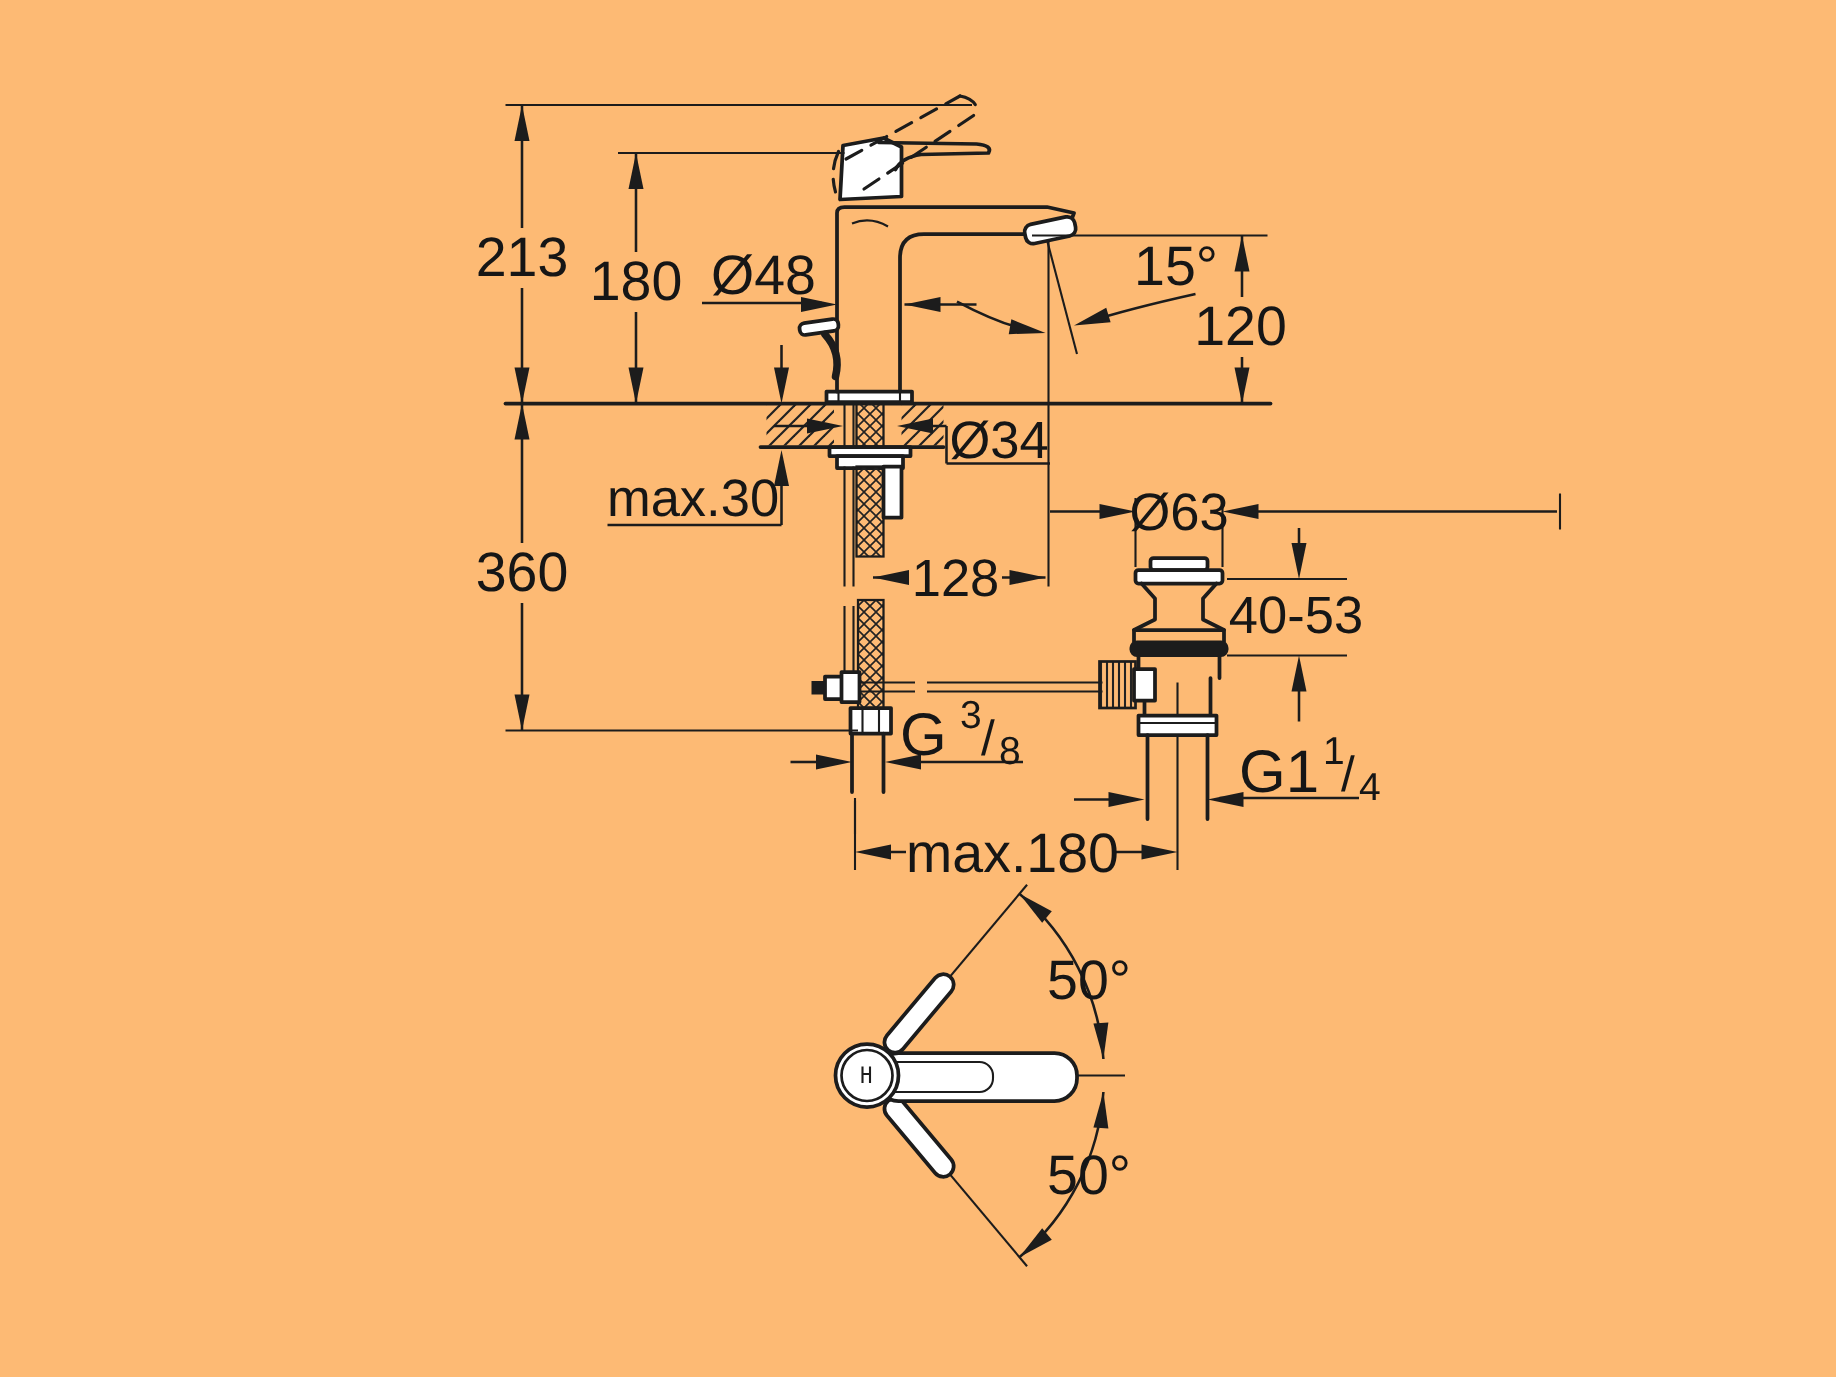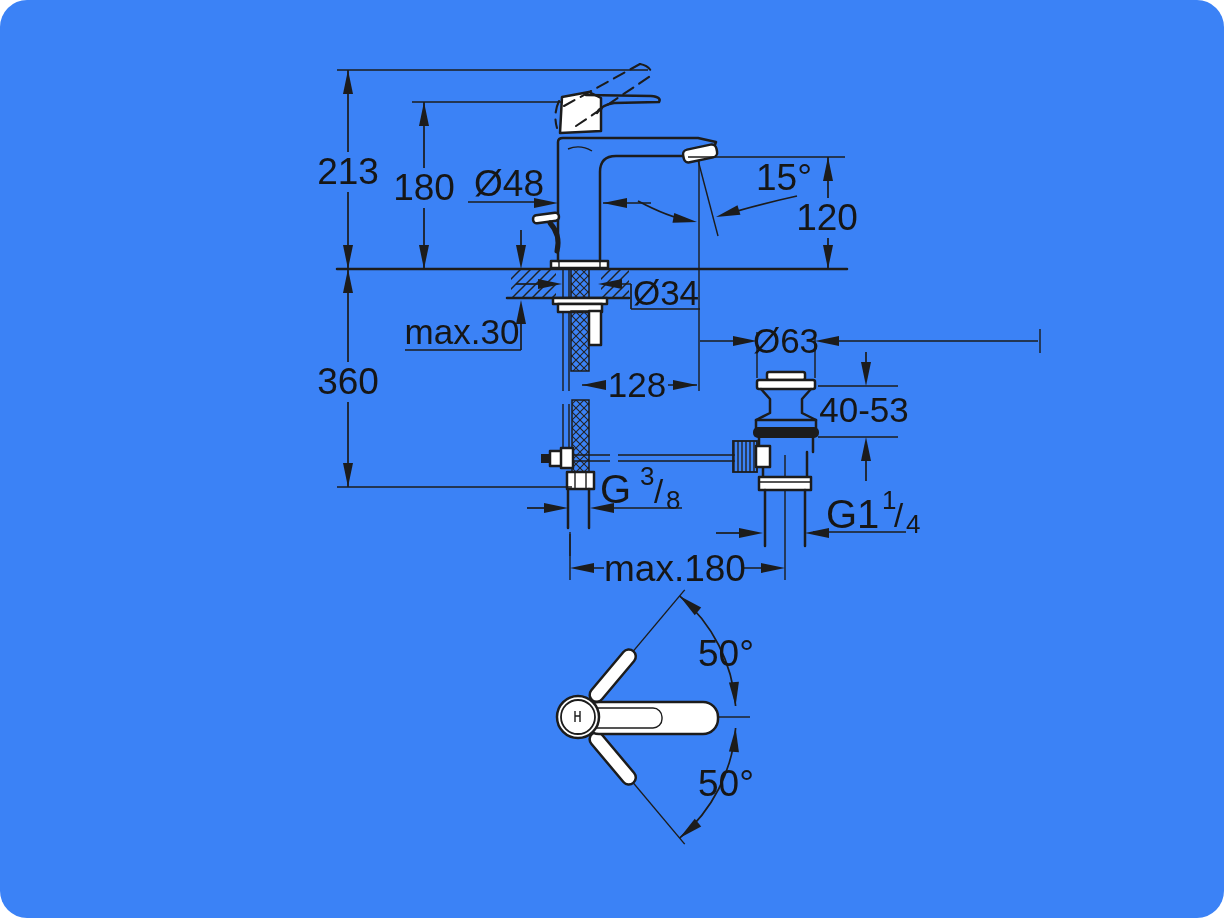--- a/index.html
+++ b/index.html
@@ -1,16 +1,16 @@
 <!DOCTYPE html>
 <html><head>
 <meta charset="utf-8">
 <style>
   html,body{margin:0;padding:0;background:#ffffff;}
-  .canvas{position:relative;width:1224px;height:918px;background:#3b82f6;overflow:hidden;border-radius:27px;}
+  .canvas{position:relative;width:1224px;height:918px;background:#fdba74;overflow:hidden;}
   svg{display:block;}
   svg text{font-family:"Liberation Sans","DejaVu Sans",sans-serif;fill:#161616;}
   .obj{stroke:#1c1c1c;stroke-width:2.5;fill:none;stroke-linecap:round;stroke-linejoin:round;}
   .objw{stroke:#1c1c1c;stroke-width:2.5;fill:#ffffff;stroke-linejoin:round;}
   .thin{stroke:#1c1c1c;stroke-width:1.4;fill:none;}
   .dim{stroke:#1c1c1c;stroke-width:1.7;fill:none;}
   .dash{stroke:#1c1c1c;stroke-width:2.1;fill:none;stroke-dasharray:12 7;stroke-linecap:round;}
   .lbl{font-size:35px;}
   .lblbig{font-size:37px;}
   .sup{font-size:26px;}

